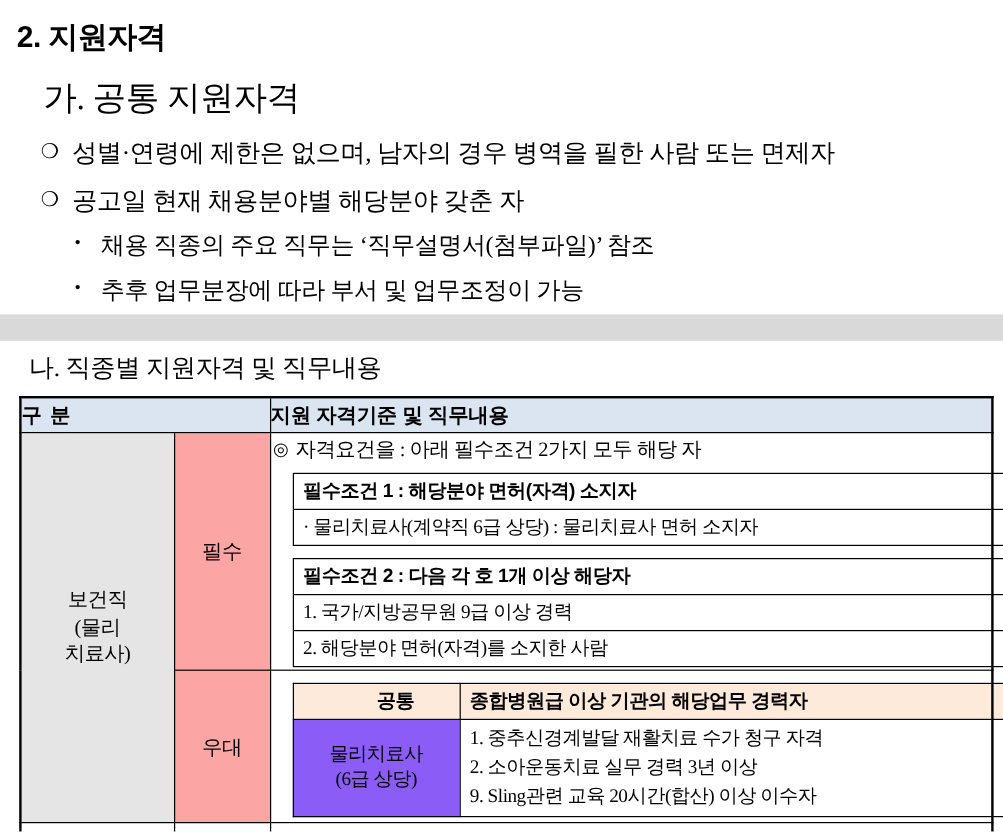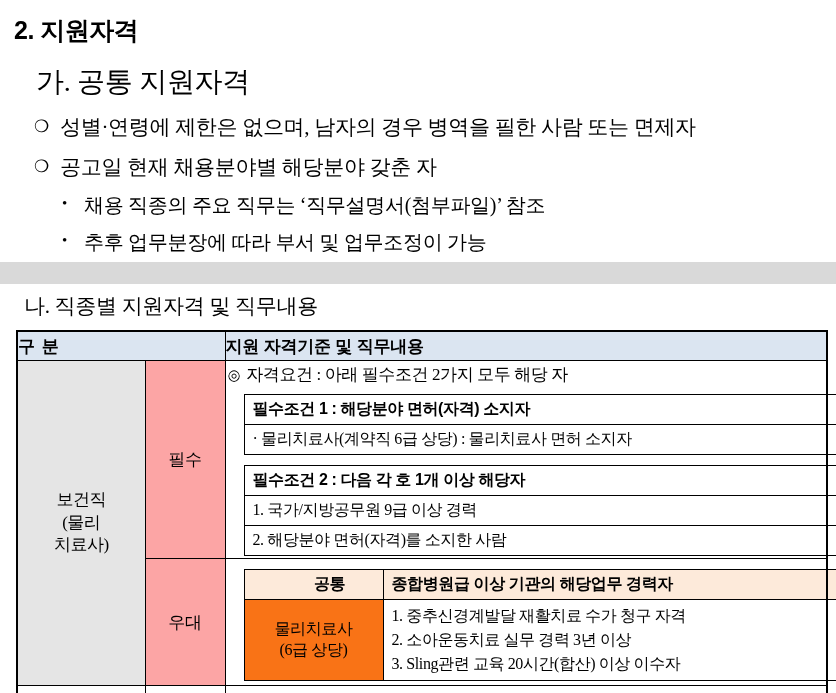--- a/index.html
+++ b/index.html
@@ -198,21 +198,21 @@
     width: 90px;
     text-align: center;
     background: #fdeada;
     font-family: "Liberation Sans", sans-serif;
     font-weight: bold;
     padding-left: 40px;
   }
   table.pref td.lbl2 {
     width: 90px;
     text-align: center;
-    background: #f97316;
+    background: #8b5cf6;
     line-height: 1.3;
   }
   table.pref td.val-head {
     background: #fdeada;
     font-family: "Liberation Sans", sans-serif;
     font-weight: bold;
   }
   table.pref td.val ol {
     margin: 0;
     padding: 0;
@@ -279,21 +279,21 @@
       <td class="col-div" rowspan="2">
         <div>보건직</div>
         <div>(물리</div>
         <div>치료사)</div>
       </td>
       <td class="col-type">필수</td>
       <td class="col-body">
 
         <div class="req-line">
           <span class="dbl">◎</span>
-          <span>자격요건 : 아래 필수조건 2가지 모두 해당 자</span>
+          <span>자격요건을 : 아래 필수조건 2가지 모두 해당 자</span>
         </div>
 
         <div class="inner-box">
           <div class="ib-title">필수조건 1 : 해당분야 면허(자격) 소지자</div>
           <div class="ib-row">· 물리치료사(계약직 6급 상당) : 물리치료사 면허 소지자</div>
         </div>
 
         <div class="inner-box last">
           <div class="ib-title">필수조건 2 : 다음 각 호 1개 이상 해당자</div>
           <div class="ib-row">1. 국가/지방공무원 9급 이상 경력</div>
@@ -315,21 +315,21 @@
           </tr>
           <tr>
             <td class="lbl2">
               <div>물리치료사</div>
               <div>(6급 상당)</div>
             </td>
             <td class="val">
               <ol>
                 <li>1. 중추신경계발달 재활치료 수가 청구 자격</li>
                 <li>2. 소아운동치료 실무 경력 3년 이상</li>
-                <li>3. Sling관련 교육 20시간(합산) 이상 이수자</li>
+                <li>9. Sling관련 교육 20시간(합산) 이상 이수자</li>
               </ol>
             </td>
           </tr>
         </tbody>
             </table>
 
       </td>
     </tr>
 
     <tr class="clip-row">

